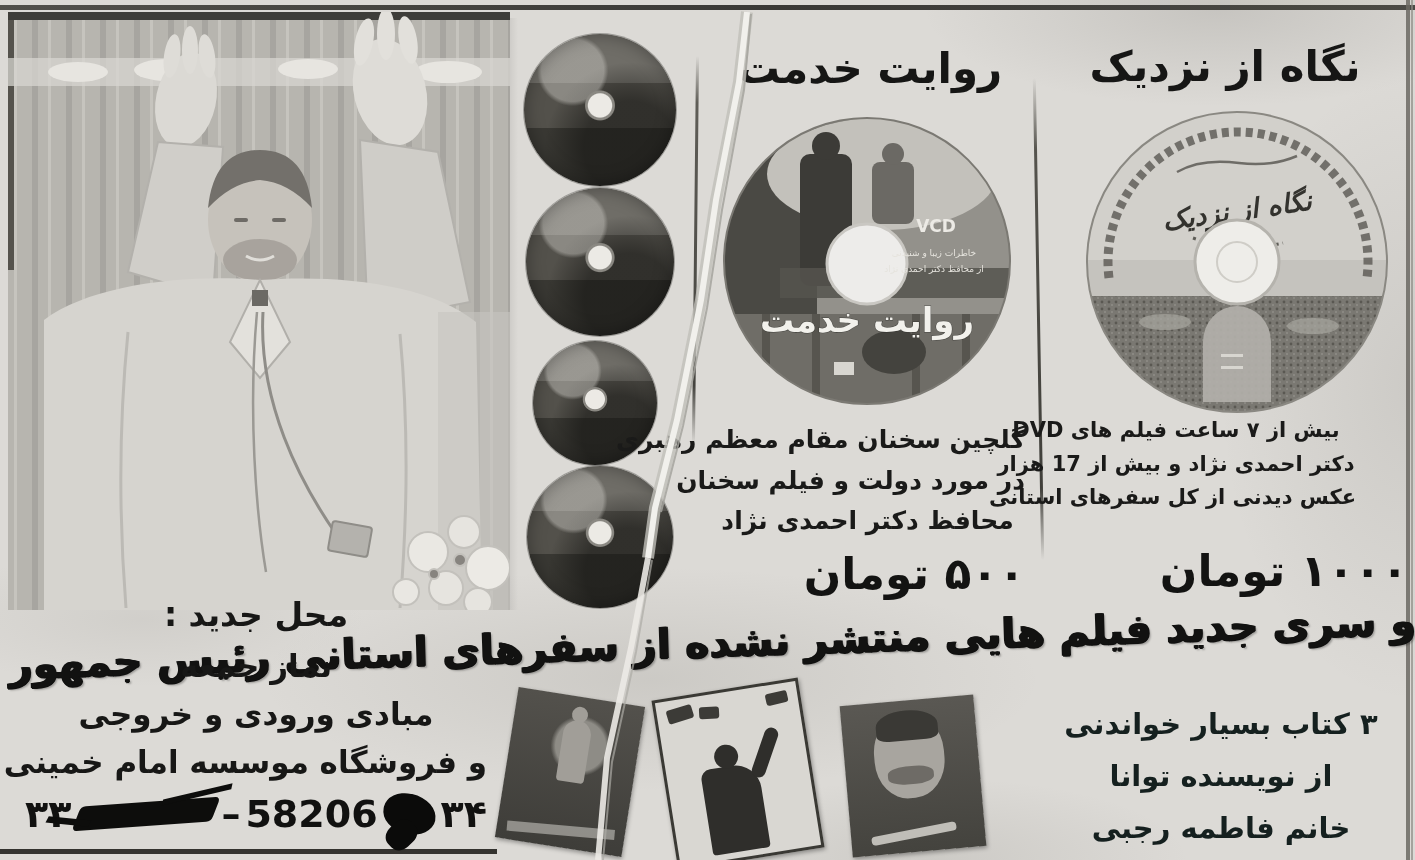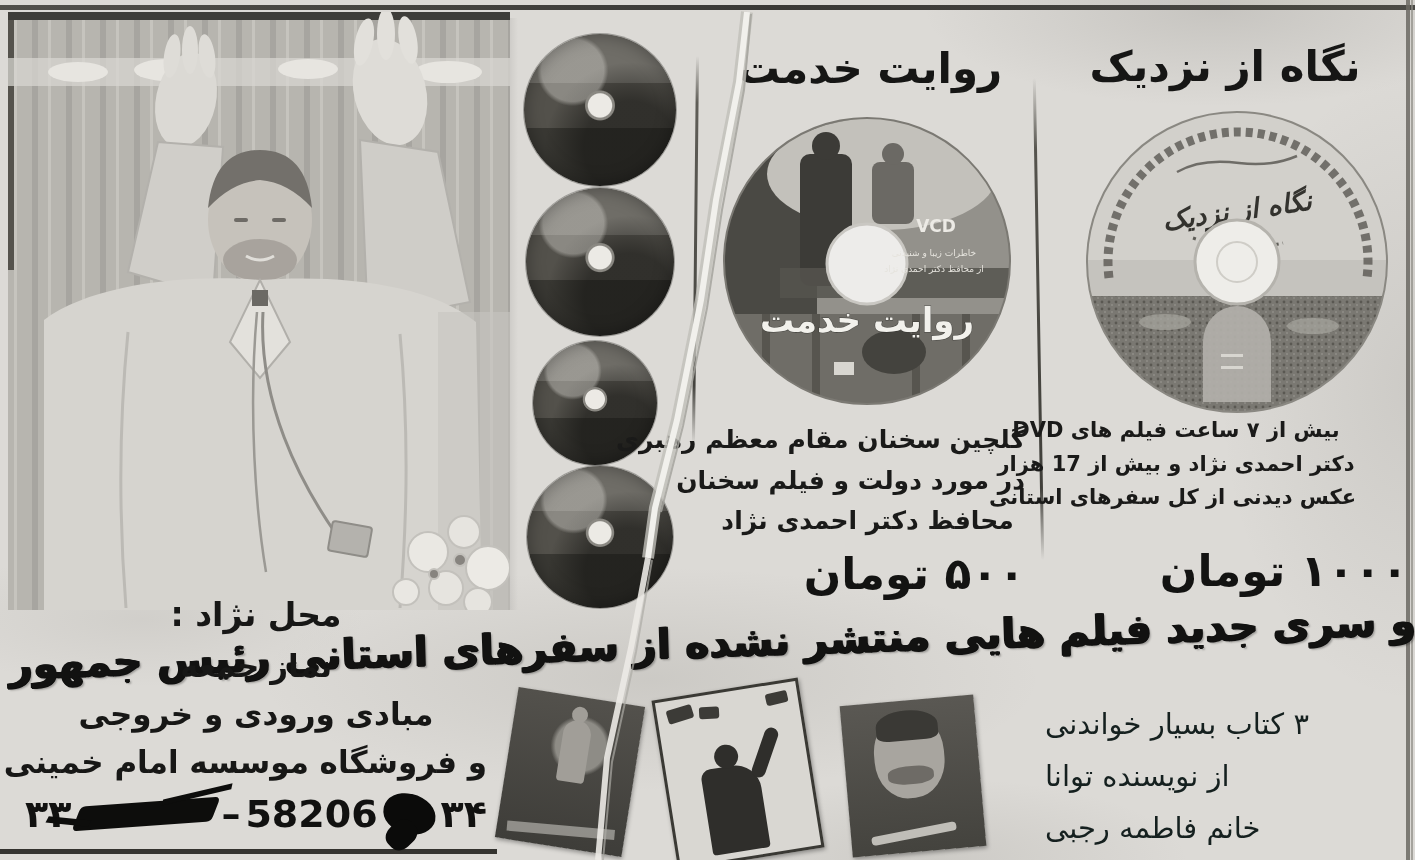--- a/index.html
+++ b/index.html
@@ -75,21 +75,21 @@
   .phone{display:flex;direction:ltr;justify-content:center;align-items:center;gap:5px;
          font-size:38px;font-weight:800;margin-top:6px;color:#111110;}
   .scribble1{position:relative;width:148px;height:24px;background:#0d0d0c;border-radius:5px;
              transform:rotate(-4deg) skewX(-25deg);}
   .scribble1::before{content:"";position:absolute;left:-30px;top:11px;width:46px;height:6px;background:#0d0d0c;transform:rotate(9deg);}
   .scribble1::after{content:"";position:absolute;right:-8px;top:-7px;width:66px;height:6px;background:#0d0d0c;transform:rotate(-10deg);}
   .scribble2{position:relative;width:56px;height:40px;background:#0b0b0a;border-radius:46% 54% 48% 52%;transform:rotate(12deg);}
   .scribble2::after{content:"";position:absolute;left:10px;bottom:-18px;width:26px;height:32px;background:#0b0b0a;border-radius:40%;transform:rotate(35deg);}
 
   
-  .books-text{left:1045px;top:698px;width:352px;text-align:left;font-weight:400;
+  .books-text{left:1045px;top:698px;width:352px;text-align:center;font-weight:700;
               font-size:29px;line-height:1.8;color:#15201f;}
 
   
   .book{box-shadow:1px 2px 4px rgba(0,0,0,.35);}
   .book1{left:506px;top:696px;width:128px;height:152px;transform:rotate(9deg);
          background:radial-gradient(circle at 55% 32%, #8e8c86 0 20%, rgba(0,0,0,0) 24%),
                     linear-gradient(#53514c,#3e3d39);}
   .fig1{position:absolute;left:40%;top:16%;width:28px;height:62px;background:#a19e98;
         border-radius:14px 14px 4px 4px;}
   .fig1::before{content:"";position:absolute;left:6px;top:-14px;width:16px;height:16px;border-radius:50%;background:#a19e98;}
@@ -272,21 +272,21 @@
 <div class="abs desc right-desc fa">
   <div class="nowrap">بیش از ۷ ساعت فیلم های DVD</div>
   <div class="nowrap">دکتر احمدی نژاد و بیش از 17 هزار</div>
   <div class="nowrap">عکس دیدنی از کل سفرهای استانی</div>
 </div>
 <div class="abs price right-price fa nowrap">۱۰۰۰ تومان</div>
 
 <div class="abs banner fa nowrap">و سری جدید فیلم هایی منتشر نشده از سفرهای استانی رئیس جمهور</div>
 
 <div class="abs sale fa">
-  <div class="sale-title">محل نژاد :</div>
+  <div class="sale-title">محل جدید :</div>
   <div class="sale-line">نماز جمعه</div>
   <div class="sale-line nowrap">مبادی ورودی و خروجی</div>
   <div class="sale-line nowrap">و فروشگاه موسسه امام خمینی (ره)</div>
   <div class="phone">
     <span>۳۳</span>
     <span class="scribble1"></span>
     <span>–</span>
     <span>58206</span>
     <span class="scribble2"></span>
     <span>۳۴</span>

